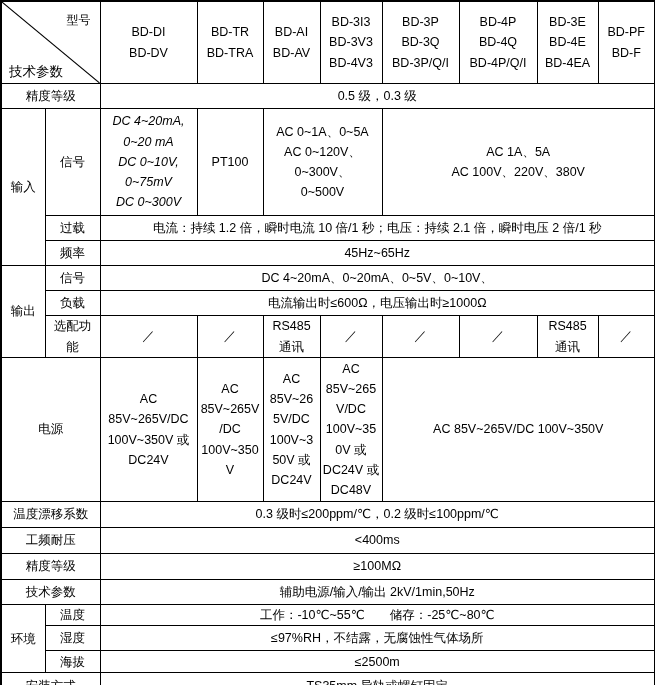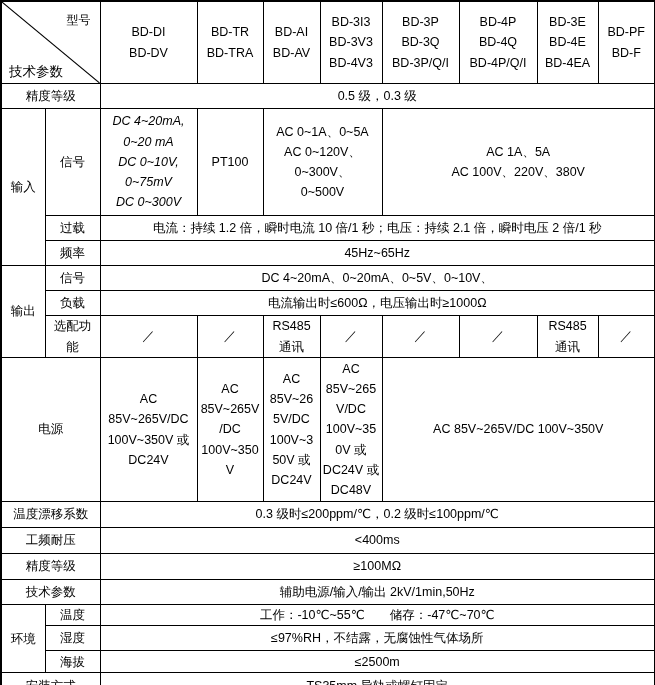--- a/index.html
+++ b/index.html
@@ -180,21 +180,21 @@
     <td colspan="8">≥100MΩ</td>
   </tr>
   <tr class="rh-25">
     <td colspan="2" class="lbl">技术参数</td>
     <td colspan="8">辅助电源/输入/输出 2kV/1min,50Hz</td>
   </tr>
 
   <tr class="rh-temp">
     <td rowspan="3" class="lbl">环境</td>
     <td class="lbl">温度</td>
-    <td colspan="8">工作：-10℃~55℃　　储存：-47℃~70℃</td>
+    <td colspan="8">工作：-10℃~55℃　　储存：-25℃~80℃</td>
   </tr>
   <tr class="rh-hum">
     <td class="lbl">湿度</td>
     <td colspan="8">≤97%RH，不结露，无腐蚀性气体场所</td>
   </tr>
   <tr class="rh-alt">
     <td class="lbl">海拔</td>
     <td colspan="8">≤2500m</td>
   </tr>
 

